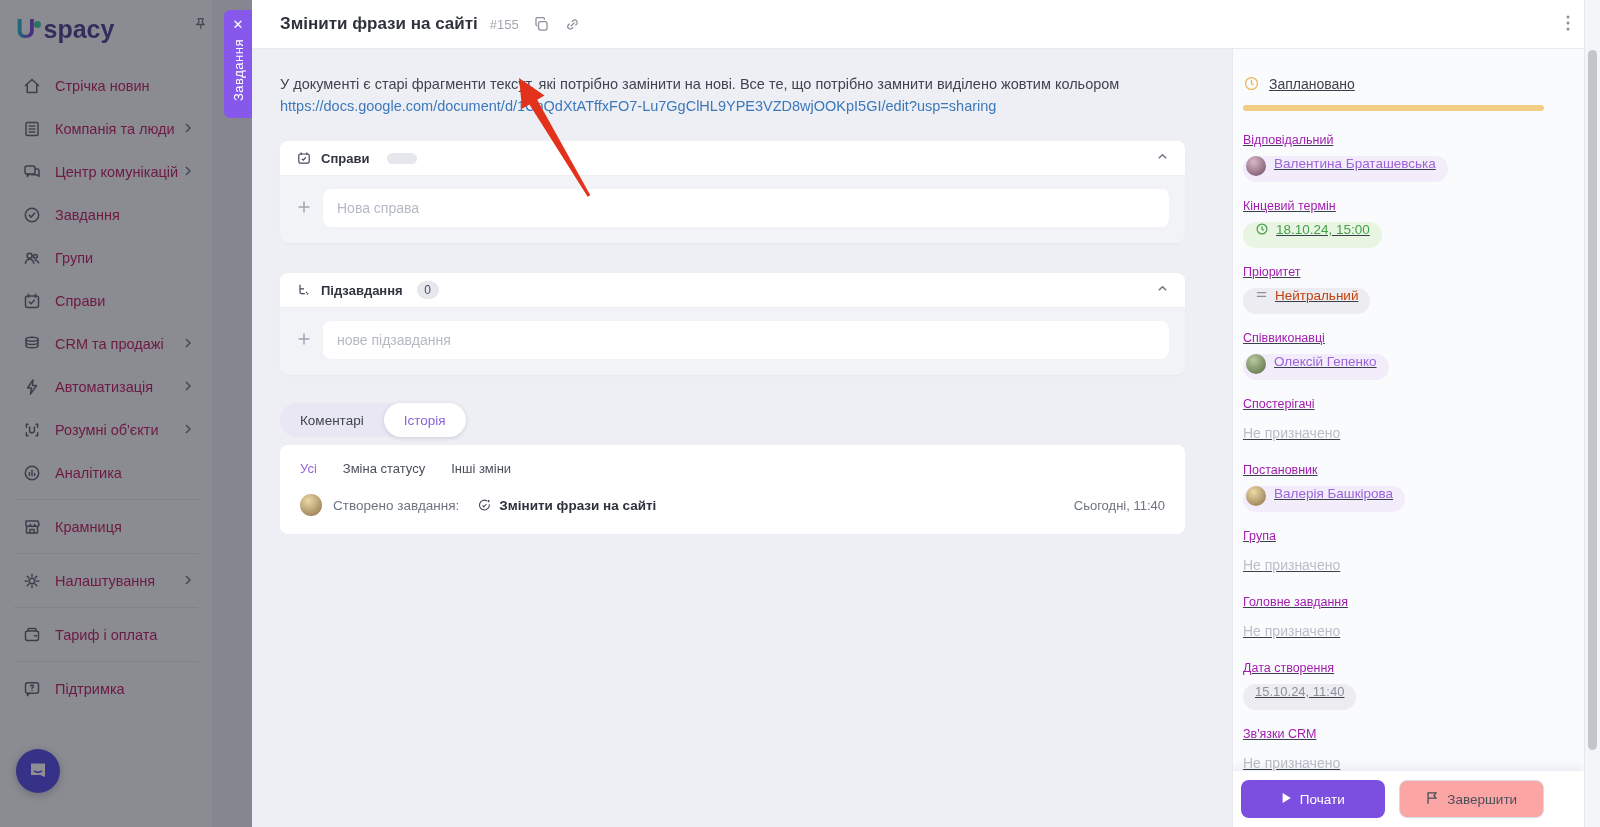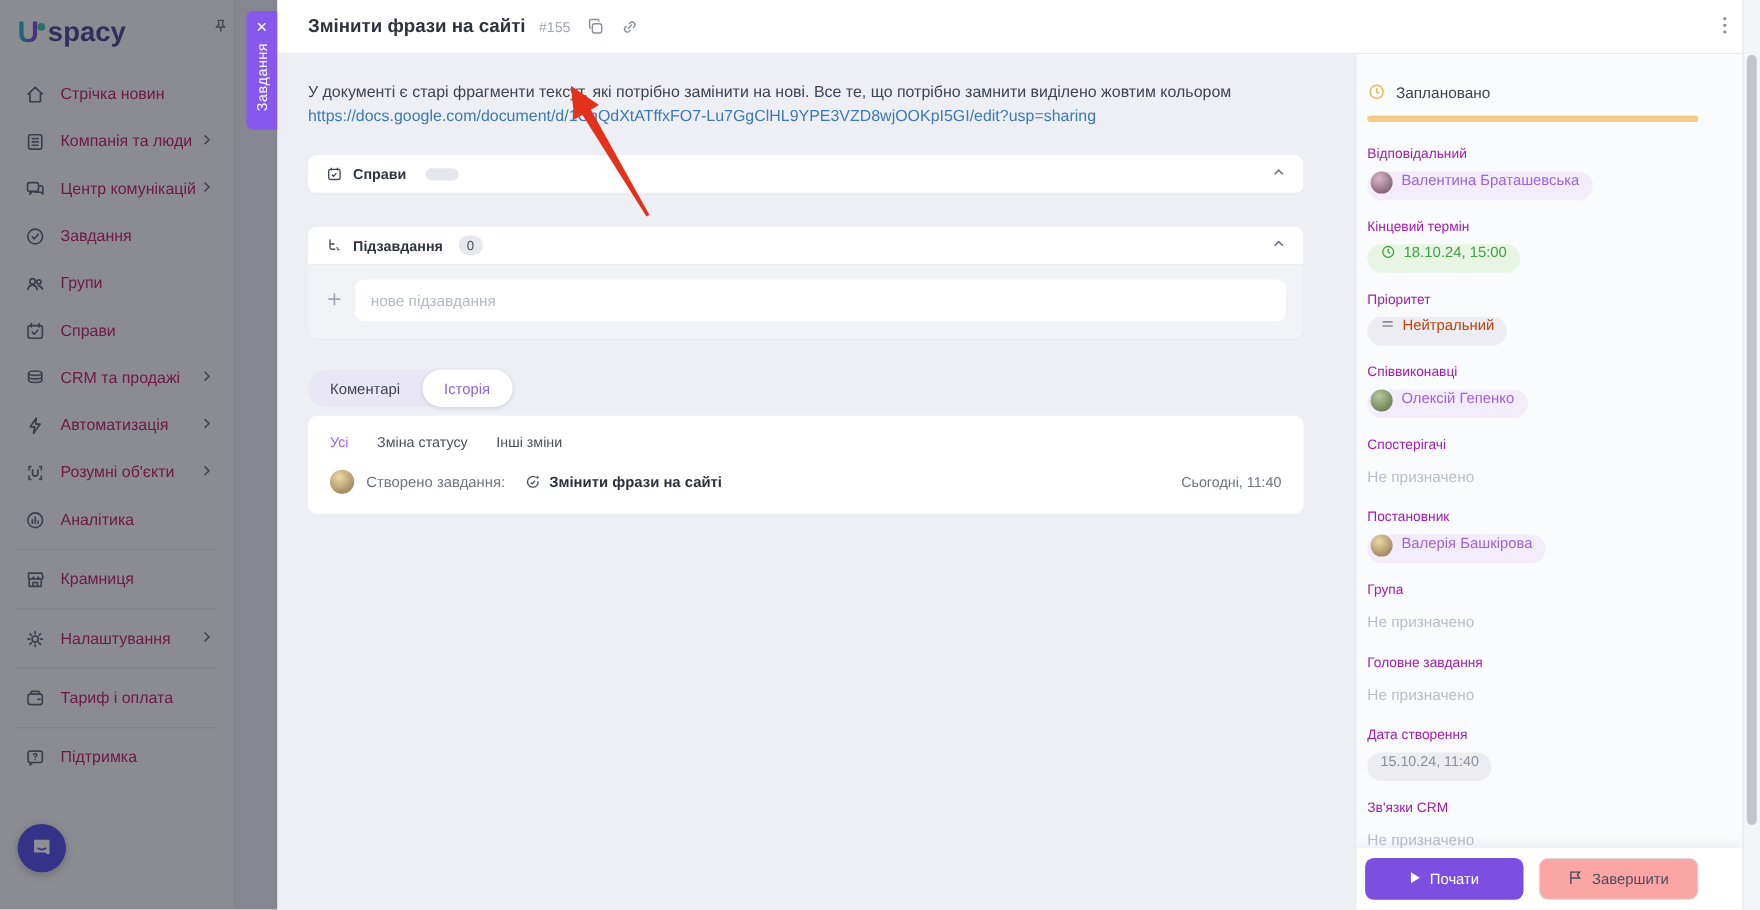--- a/index.html
+++ b/index.html
@@ -70,21 +70,21 @@
   .av-1 { background:radial-gradient(circle at 38% 30%, #d9b8c8, #6b4a5e); }
   .av-2 { background:radial-gradient(circle at 38% 30%, #b9c9a0, #55693f); }
   .av-3 { background:radial-gradient(circle at 38% 30%, #ecd9a6, #8a6f48); }
   .h-action { margin-left:11px; color:#6e7480; font-size:13.5px; }
   .h-task-ico { margin-left:18px; color:#4a4f5a; display:inline-flex; }
   .h-task { margin-left:7px; font-weight:bold; font-size:13.5px; color:#2c313c; }
   .h-time { margin-left:auto; color:#6e7480; font-size:13px; }
 
   
   .right-panel { position:absolute; top:49px; left:980px; width:352px; bottom:0; background:#fafbfd; border-left:1px solid #e8e9ee; z-index:1; overflow:hidden; }
-  .panel-body { padding:26px 40px 0 10px; }
+  .panel-body { padding:26px 40px 0 10px;text-decoration:underline; }
   .status-row { display:flex; align-items:center; gap:9px; }
   .status-row .sico { color:#ecb658; display:inline-flex; }
   .status-label { font-size:14px; color:#3e4250; }
   .status-bar { height:6px; border-radius:3px; background:#f3cd86; margin-top:13px; }
   .fields { margin-top:22px; }
   .field { margin-bottom:17px; }
   .field-label { font-size:12.5px; color:#a21caf; margin-bottom:9px; }
   .field-value { min-height:26px; display:flex; align-items:center; }
   .chip { display:inline-flex; align-items:flex-start; height:26px; border-radius:14px; font-size:13.5px; padding:0 12px; cursor:pointer; }
   .chip-user { background:#f3ecfb; color:#9c64d8; padding-left:3px; gap:8px; }
@@ -340,20 +340,28 @@
               </svg>
           </span>
           <span class="card-title">Справи</span>
           <span class="skeleton"></span>
           <span class="chev-up">
             <svg width="13" height="13" viewBox="0 0 14 14" fill="none" stroke="currentColor" stroke-width="1.5">
                 <path d="M3 9l4-4 4 4"></path>
               </svg>
           </span>
         </div>
+        <div class="card-body">
+          <span class="plus">
+            <svg width="16" height="16" viewBox="0 0 16 16" fill="none" stroke="currentColor" stroke-width="1.5">
+                <path d="M8 2.5v11M2.5 8h11"></path>
+              </svg>
+          </span>
+          <input class="new-input" placeholder="Нова справа" style="">
+        </div>
       </div>
 
       
       <div class="card" style="margin-top:30px;">
         <div class="card-head">
           <span class="cico">
             <svg width="16" height="16" viewBox="0 0 20 20" fill="none" stroke="currentColor" stroke-width="1.5">
                 <path d="M5 3.5v9a2 2 0 0 0 2 2h4"></path>
                 <path d="M5 8.5h5"></path>
                 <path d="M12.5 12.5l2.5 2-2.5 2" stroke-dasharray="1.8 1.4"></path>

